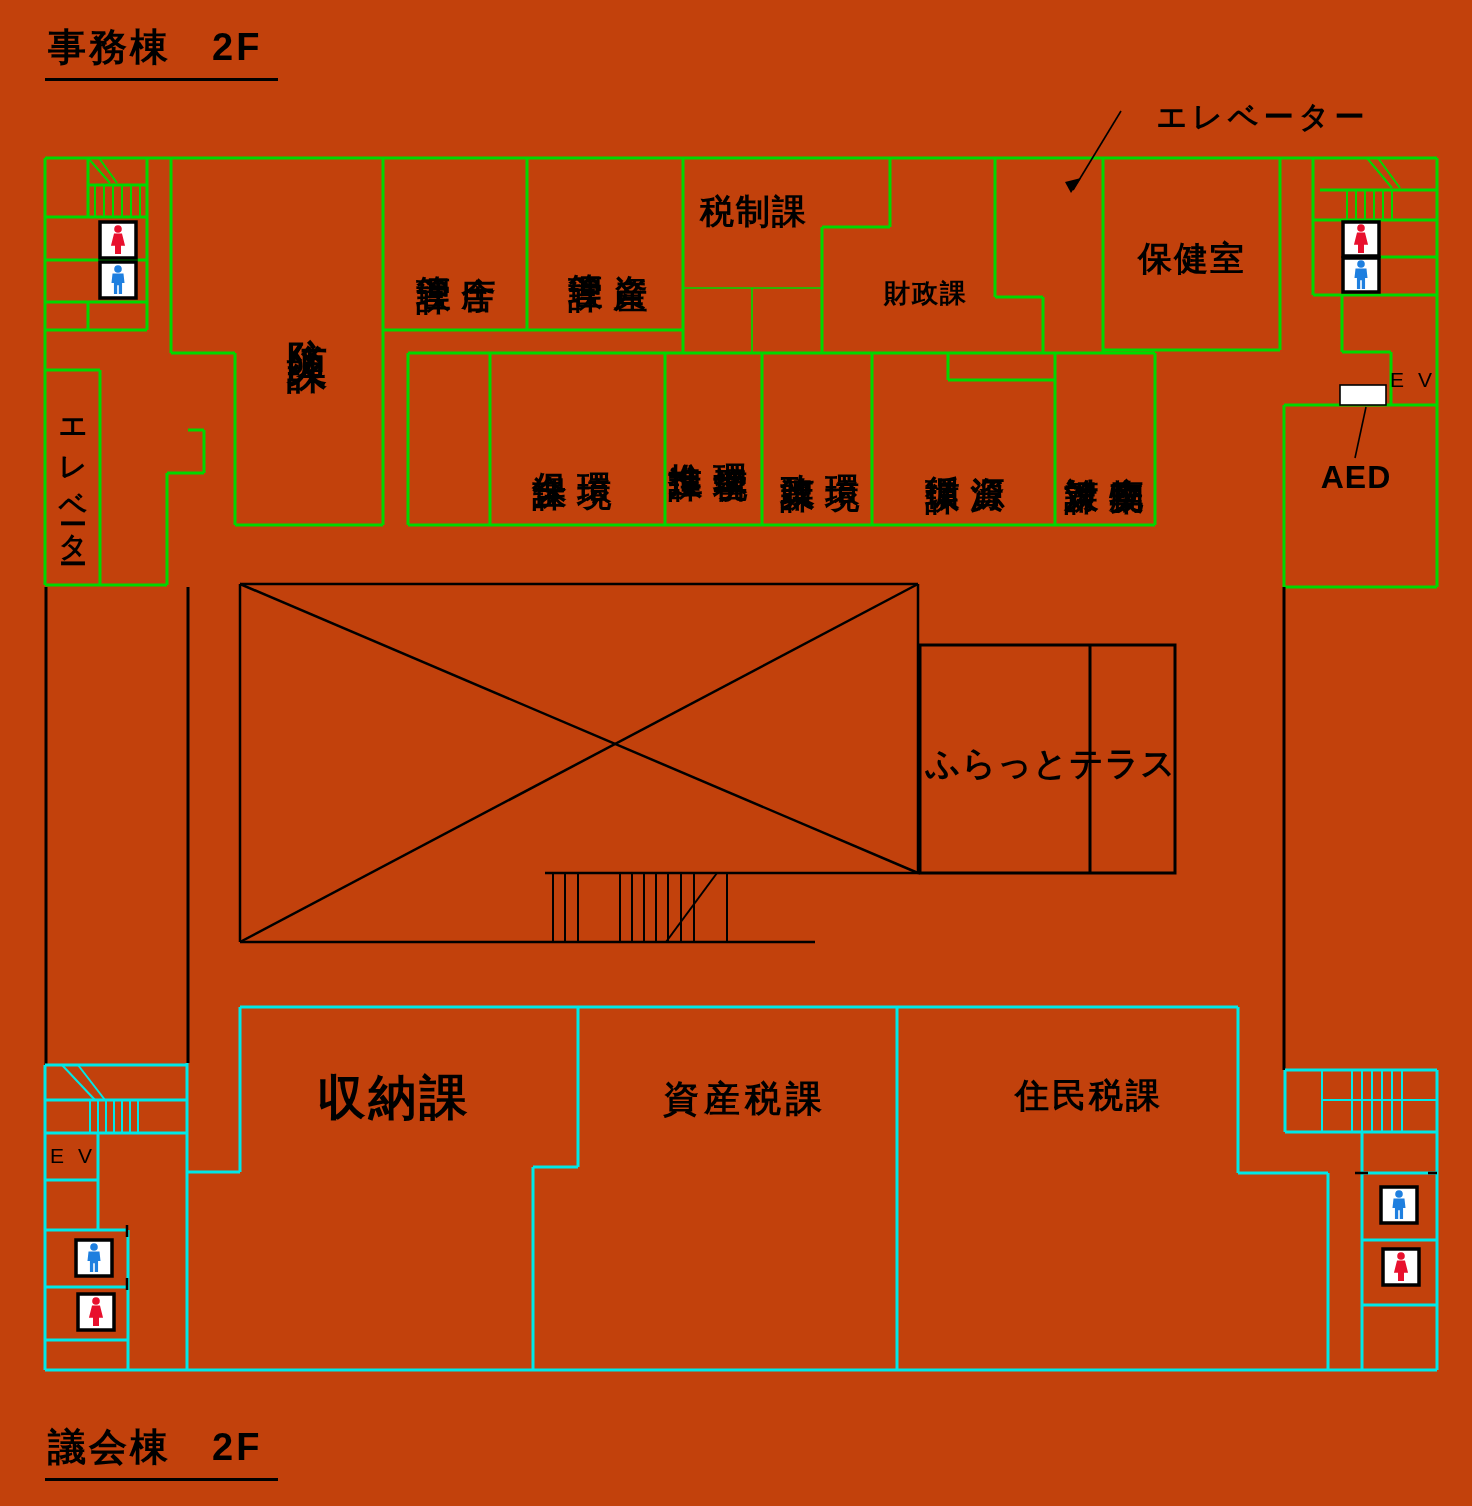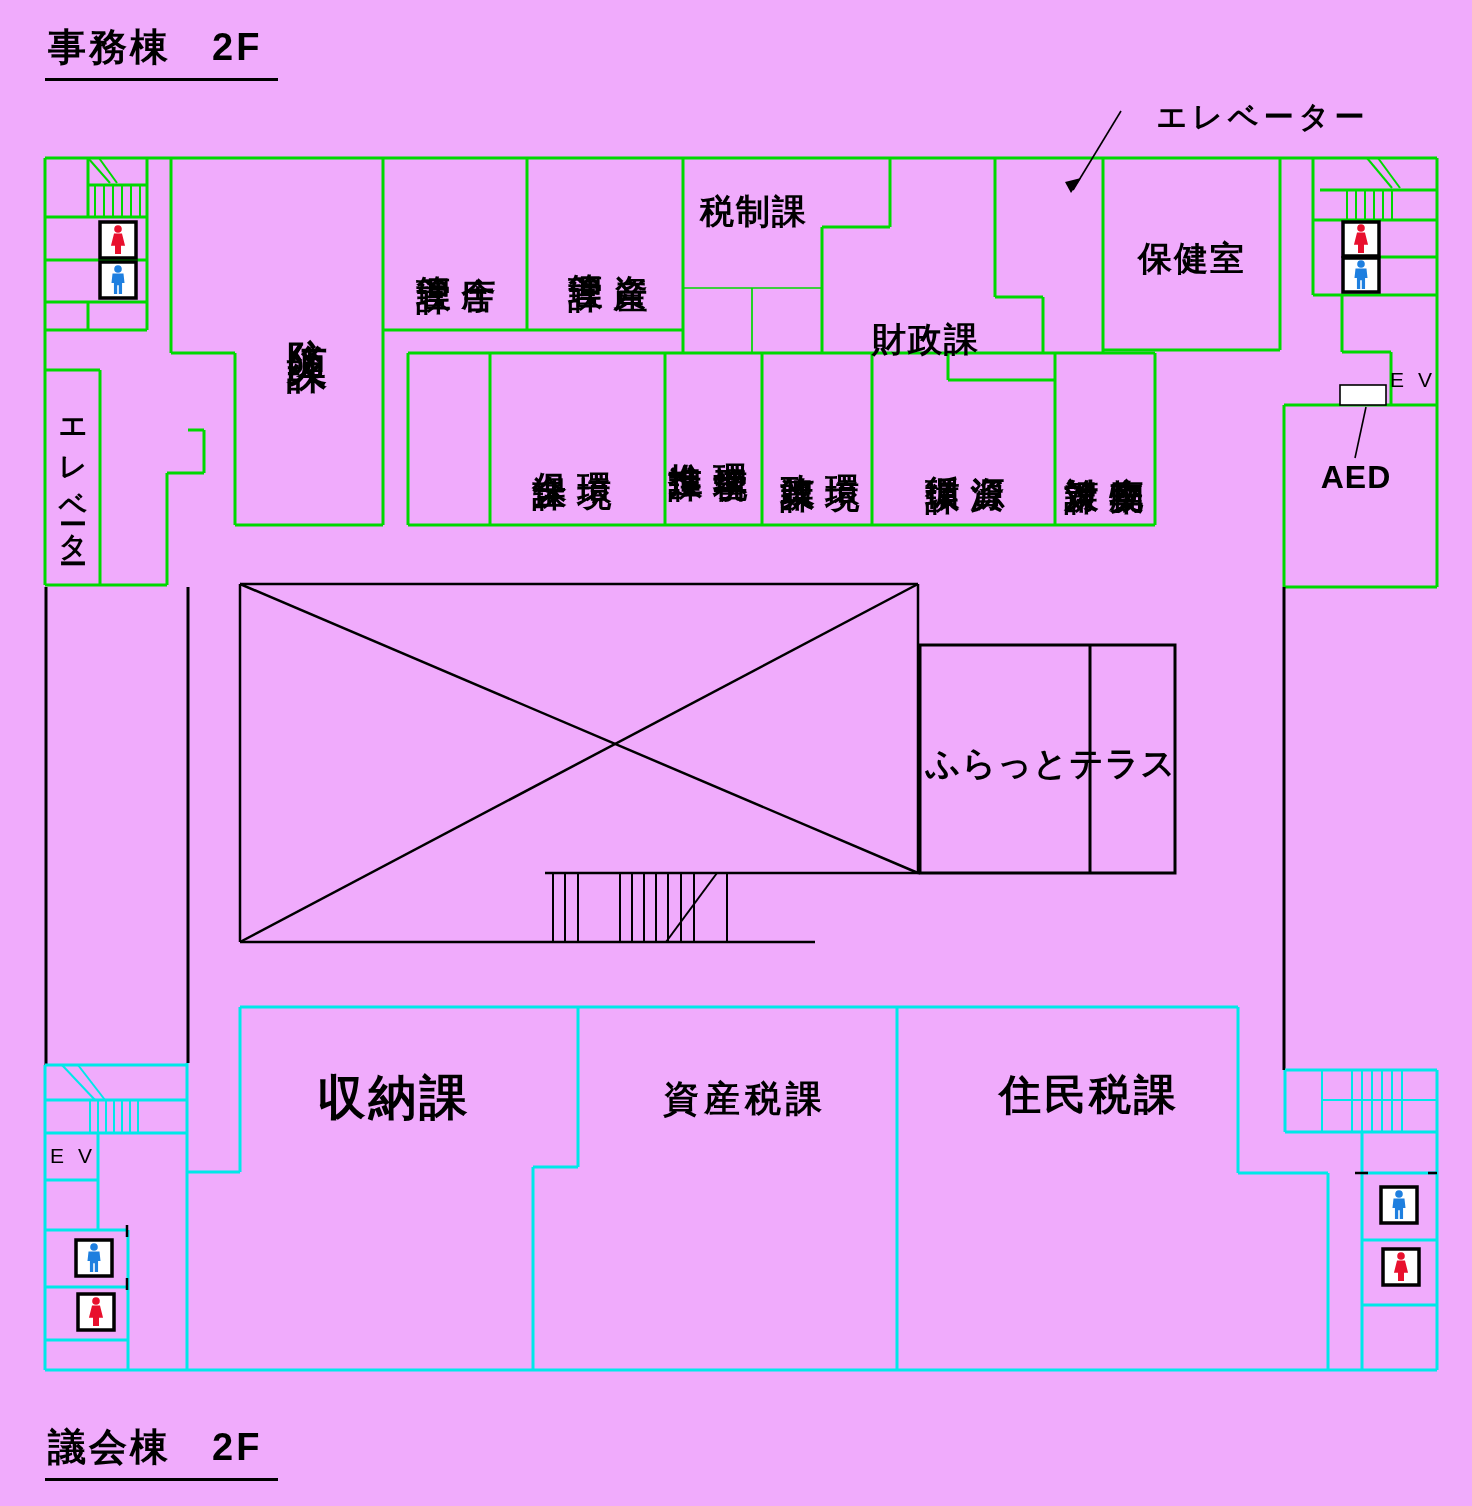--- a/index.html
+++ b/index.html
@@ -1,16 +1,16 @@
 <!DOCTYPE html>
 <html><head>
 <meta charset="utf-8">
 <style>
   html,body{margin:0;padding:0;background:#fff;}
-  #screen{position:relative;width:1472px;height:1506px;background:#f0abfc;overflow:hidden;
+  #screen{position:relative;width:1472px;height:1506px;background:#c2410c;overflow:hidden;
           font-family:"Liberation Sans","DejaVu Sans",sans-serif;color:#000;}
   #plan-svg{position:absolute;left:0;top:0;}
   .lbl{position:absolute;transform:translate(-50%,-50%);white-space:pre-line;
        font-weight:600;line-height:1.32;text-align:left;}
   .v{writing-mode:vertical-rl;text-orientation:upright;letter-spacing:2px;}
   .h{letter-spacing:2px;}
   .wing-title{position:absolute;font-size:38px;font-weight:700;letter-spacing:3px;
        border-bottom:3px solid #000;padding:0 16px 5px 3px;white-space:pre;}
   .annot{position:absolute;transform:translate(-50%,-50%);font-size:30px;font-weight:600;
        letter-spacing:5px;white-space:nowrap;}
@@ -271,33 +271,33 @@
   <div class="wing-title" style="left:45px;top:1422px;">議会棟　2F</div>
 
   <div class="annot" style="left:1263px;top:117px;">エレベーター</div>
 
   <div class="lbl v" style="left:307px;top:316px;font-size:40px;letter-spacing:7px;">防災課</div>
   <div class="lbl v" style="left:456px;top:252px;font-size:34px;">庁舎
 管理課</div>
   <div class="lbl v" style="left:608px;top:250px;font-size:34px;">資産
 管理課</div>
   <div class="lbl h" style="left:754px;top:211px;font-size:34px;">税制課</div>
-  <div class="lbl h" style="left:926px;top:293px;font-size:34px;margin-top:46px;">財政課</div>
+  <div class="lbl h" style="left:926px;top:293px;font-size:26px;">財政課</div>
   <div class="lbl h" style="left:1192px;top:258px;font-size:34px;">保健室</div>
   <div class="lbl v" style="left:572px;top:448px;font-size:34px;">環境
 保全課</div>
   <div class="lbl v" style="left:708px;top:440px;font-size:34px;">環境学習
 推進課</div>
   <div class="lbl v" style="left:820px;top:450px;font-size:34px;">環境
 政策課</div>
   <div class="lbl v" style="left:965px;top:452px;font-size:34px;">資源
 循環課</div>
   <div class="lbl v" style="left:1104px;top:452px;font-size:34px;">廃棄物
 対策課</div>
   <div class="lbl v" style="left:72px;top:477px;font-size:28px;letter-spacing:4px;">エレベーター</div>
   <div class="lbl ev" style="left:1413px;top:380px;">E V</div>
   <div class="lbl h" style="left:1356px;top:477px;font-size:32px;letter-spacing:1px;">AED</div>
   <div class="lbl h" style="left:1051px;top:763px;font-size:34px;letter-spacing:1px;">ふらっとテラス</div>
   <div class="lbl h" style="left:394px;top:1098px;font-size:48px;letter-spacing:3px;">収納課</div>
   <div class="lbl h" style="left:745px;top:1099px;font-size:36px;letter-spacing:5px;">資産税課</div>
-  <div class="lbl h" style="left:1089px;top:1095px;font-size:42px;letter-spacing:3px;">住民税課</div>
+  <div class="lbl h" style="left:1089px;top:1095px;font-size:34px;letter-spacing:3px;">住民税課</div>
   <div class="lbl ev" style="left:73px;top:1156px;">E V</div>
 </div>
 
 </body></html>

